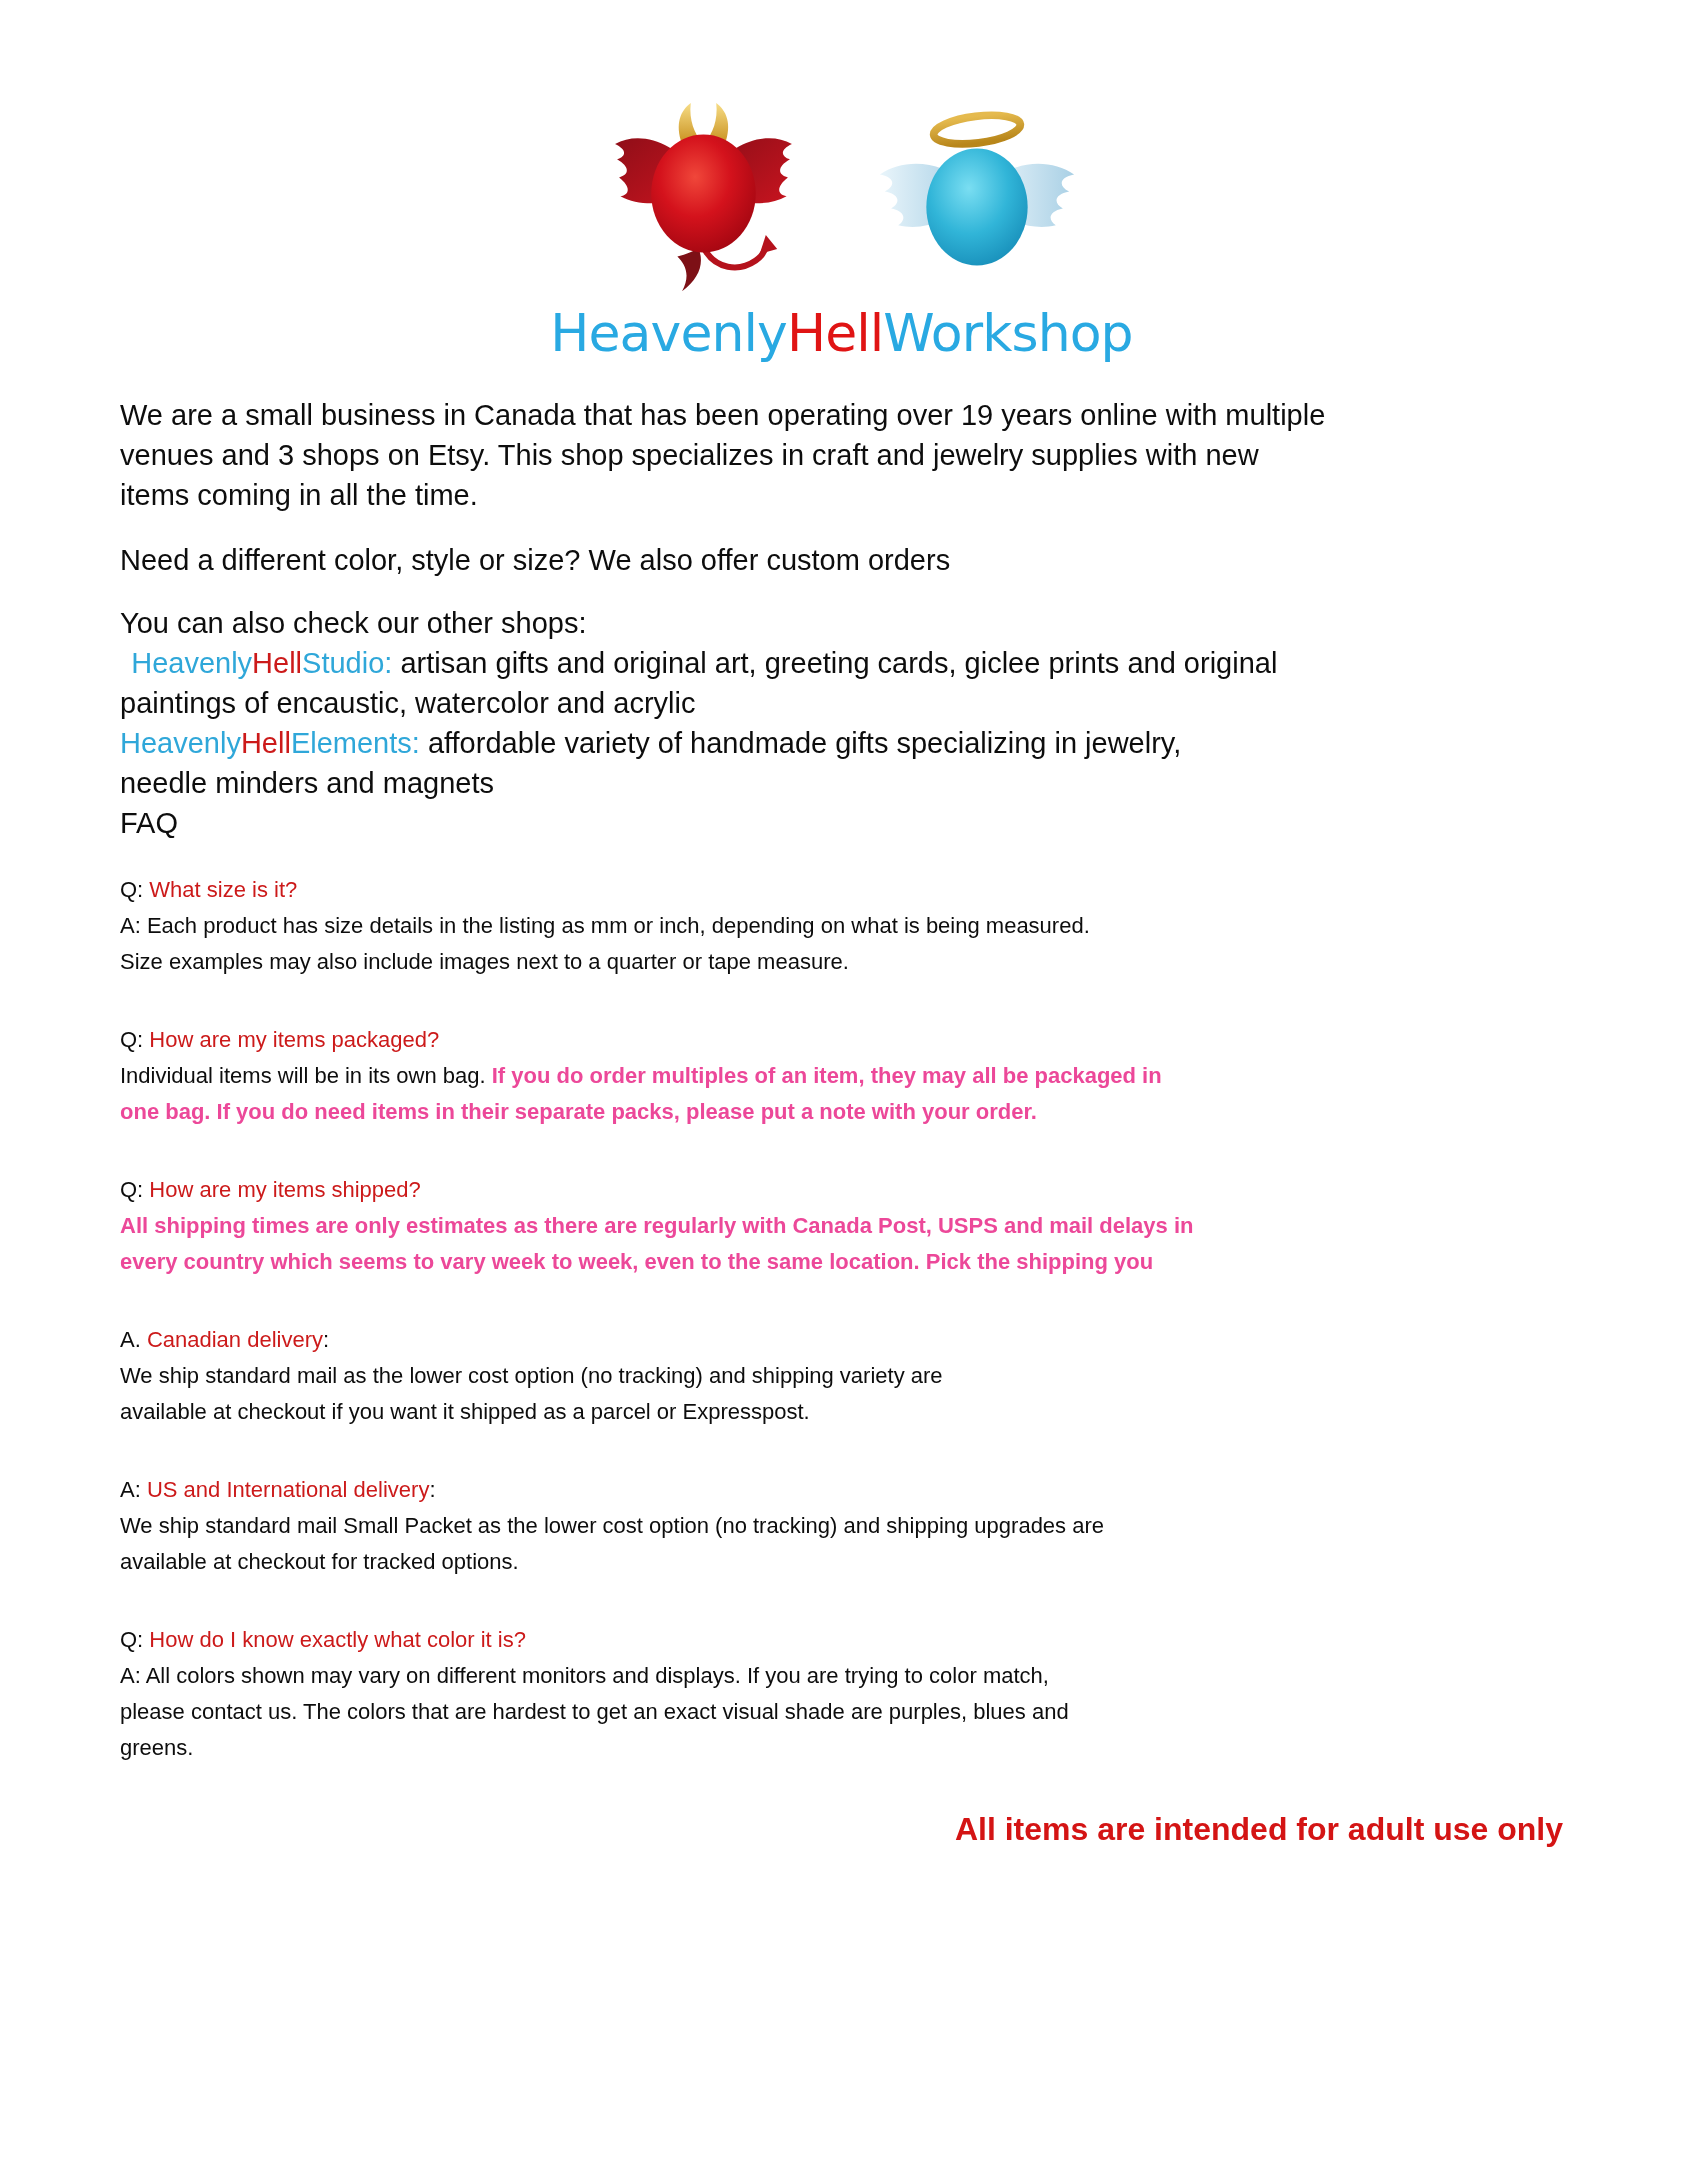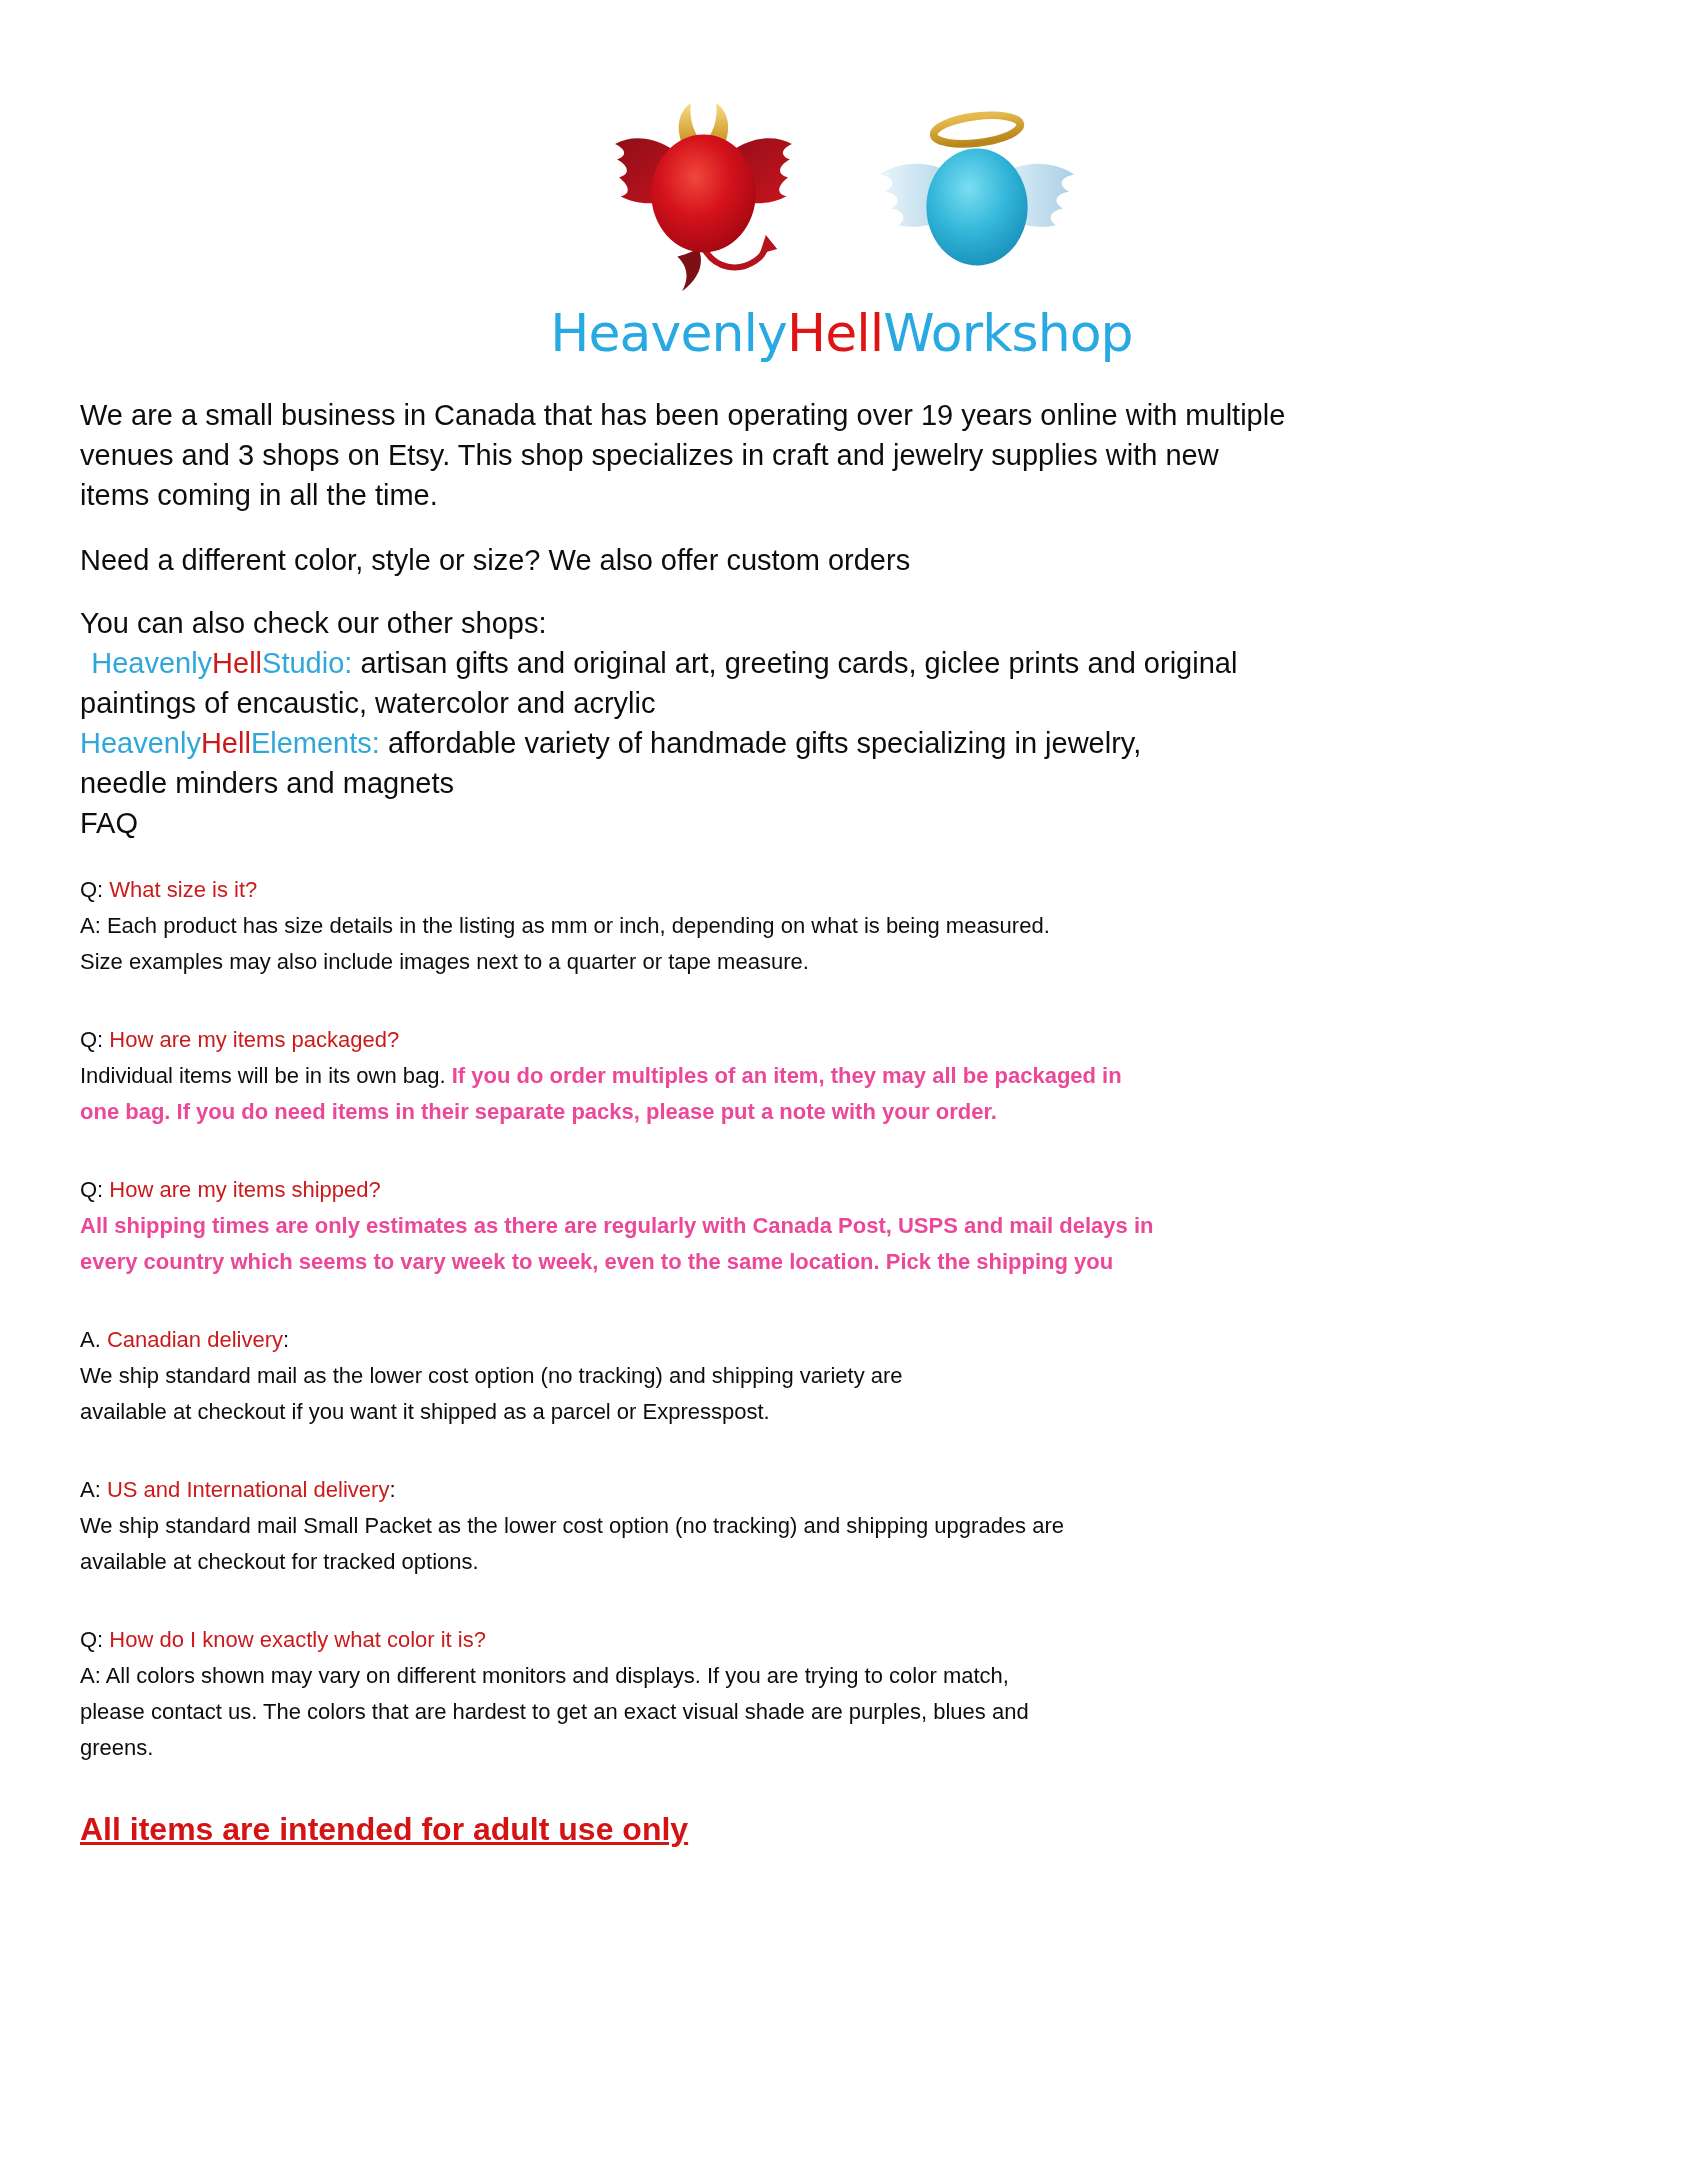--- a/index.html
+++ b/index.html
@@ -1,21 +1,21 @@
 <!DOCTYPE html>
 <html style="--title-blue: #29a9e2; --title-red: #e01414; --link-blue: #2fa7d9; --question-red: #cc1a1a; --footer-red: #d41414; --text-black: #0d0d0d; --page-bg: #ffffff;font-size:14px"><head>
 <meta charset="utf-8">
 <style>
   html,body{margin:0;padding:0;}
   body{
     width:1683px;height:2178px;background:#ffffff;overflow:hidden;
     font-family:"Liberation Sans","DejaVu Sans",sans-serif;
     color:#0d0d0d;
   }
-  .content{padding:0 80px;}
+  .content{padding:0 120px;}
   
   .logo-row{padding-top:93px;display:flex;justify-content:center;align-items:flex-start;gap:31px;height:195px;}
   .logo-row svg{display:block;}
   
   .title{
     margin-top:7px;text-align:center;
     font-family:"DejaVu Sans","Liberation Sans",sans-serif;
     font-size:52px;line-height:76px;font-weight:400;letter-spacing:-0.9px;
     white-space:nowrap;
   }
@@ -33,24 +33,23 @@
   
   .faq-section{margin-top:28.5px;font-size:22px;line-height:36px;}
   .faq-block{margin-top:0;}
   .faq-block + .faq-block{margin-top:42px;}
   .faq-line{white-space:nowrap;}
   .run-k{color:#0d0d0d;font-weight:400;}
   .run-r{color:var(--question-red);font-weight:400;}
   .run-b{color:#ec4899;font-weight:600;}
   
   .footer{
-    margin-top:43px;text-align:left;
+    margin-top:43px;text-align:right;
     font-size:32px;line-height:40px;font-weight:700;
     color:var(--footer-red);
-    text-decoration:underline;
   }
 </style>
 </head>
 <body>
 
 <div class="logo-row">
 
   <svg width="239" height="201" viewBox="0 0 320 300">
     <defs>
       <radialGradient id="gRed" cx="42%" cy="36%" r="75%">

